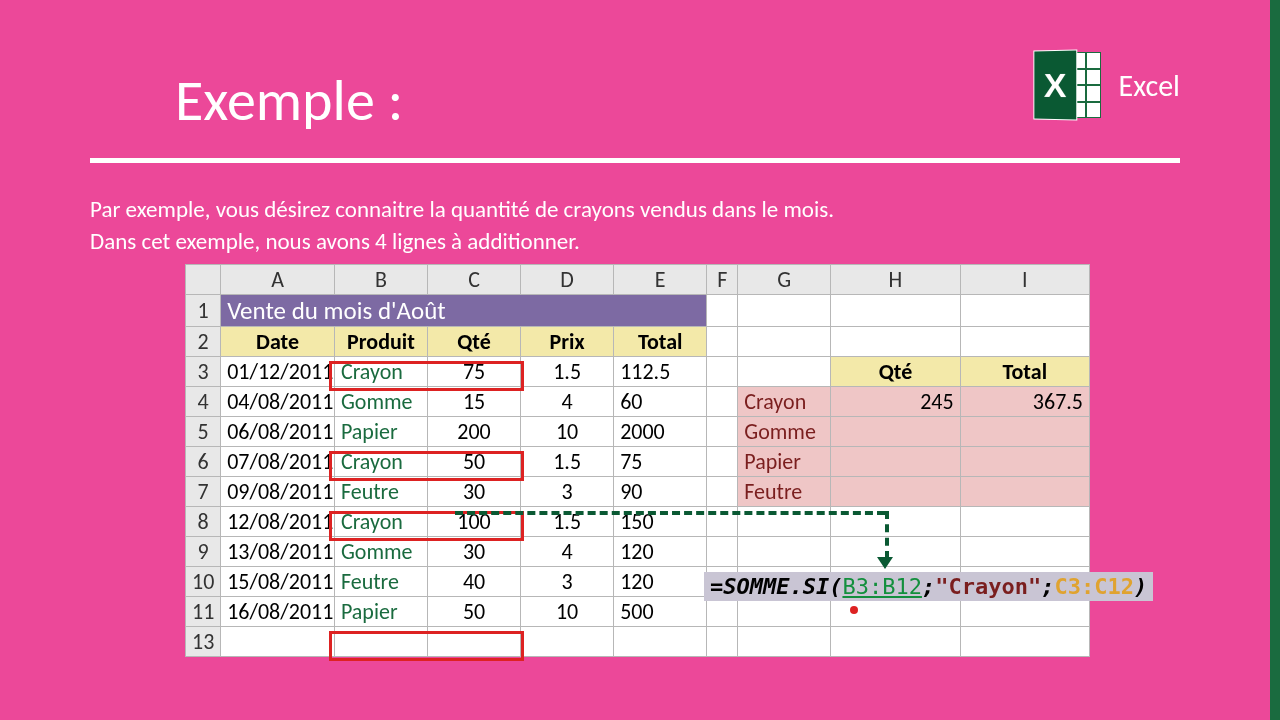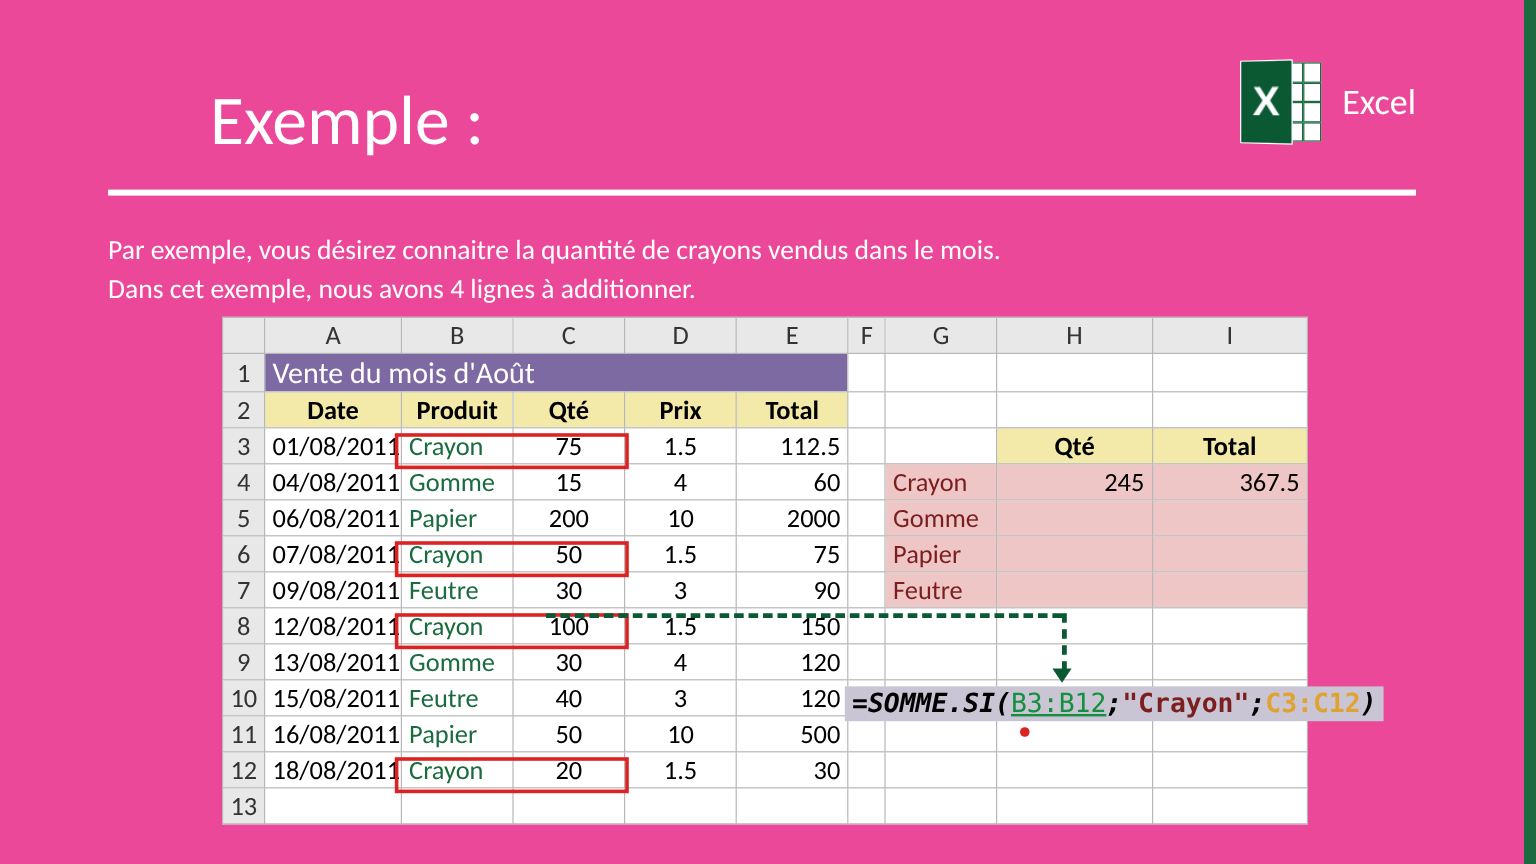--- a/index.html
+++ b/index.html
@@ -86,21 +86,21 @@
     text-align: left;
     font-size: 25px;
     padding-left: 8px;
   }
   .th-yellow {
     background: #f3e9a9;
     text-align: center;
     font-weight: bold;
   }
   .product { color: #1a6b3f; text-align: left; }
-  .num { text-align: right; }
+  .num { text-align: left; }
   .numc { text-align: center; }
   .date { text-align: right; }
   .pink-cell { background: #efc6c6; color: #7a1e1e; text-align: left; }
   .pink-cell.num { text-align: right; color: #000; }
   .summary-border { border: 1px solid #b77070; }
   .redbox {
     position: absolute;
     border: 3px solid #d22;
     pointer-events: none;
   }
@@ -220,21 +220,21 @@
             <td class="th-yellow">Qté</td>
             <td class="th-yellow">Prix</td>
             <td class="th-yellow">Total</td>
             <td></td>
             <td></td>
             <td></td>
             <td></td>
           </tr>
           <tr>
             <th class="row-head">3</th>
-            <td class="date">01/08/2011</td>
+            <td class="date">01/12/2011</td>
             <td class="product">Crayon</td>
             <td class="numc">75</td>
             <td class="numc">1.5</td>
             <td class="num">112.5</td>
             <td></td>
             <td></td>
             <td class="th-yellow summary-border">Qté</td>
             <td class="th-yellow summary-border">Total</td>
           </tr>
           <tr>
@@ -327,32 +327,20 @@
             <td class="product">Papier</td>
             <td class="numc">50</td>
             <td class="numc">10</td>
             <td class="num">500</td>
             <td></td>
             <td></td>
             <td></td>
             <td></td>
           </tr>
           <tr>
-            <th class="row-head">12</th>
-            <td class="date">18/08/2011</td>
-            <td class="product">Crayon</td>
-            <td class="numc">20</td>
-            <td class="numc">1.5</td>
-            <td class="num">30</td>
-            <td></td>
-            <td></td>
-            <td></td>
-            <td></td>
-          </tr>
-          <tr>
             <th class="row-head">13</th>
             <td></td>
             <td></td>
             <td></td>
             <td></td>
             <td></td>
             <td></td>
             <td></td>
             <td></td>
             <td></td>

